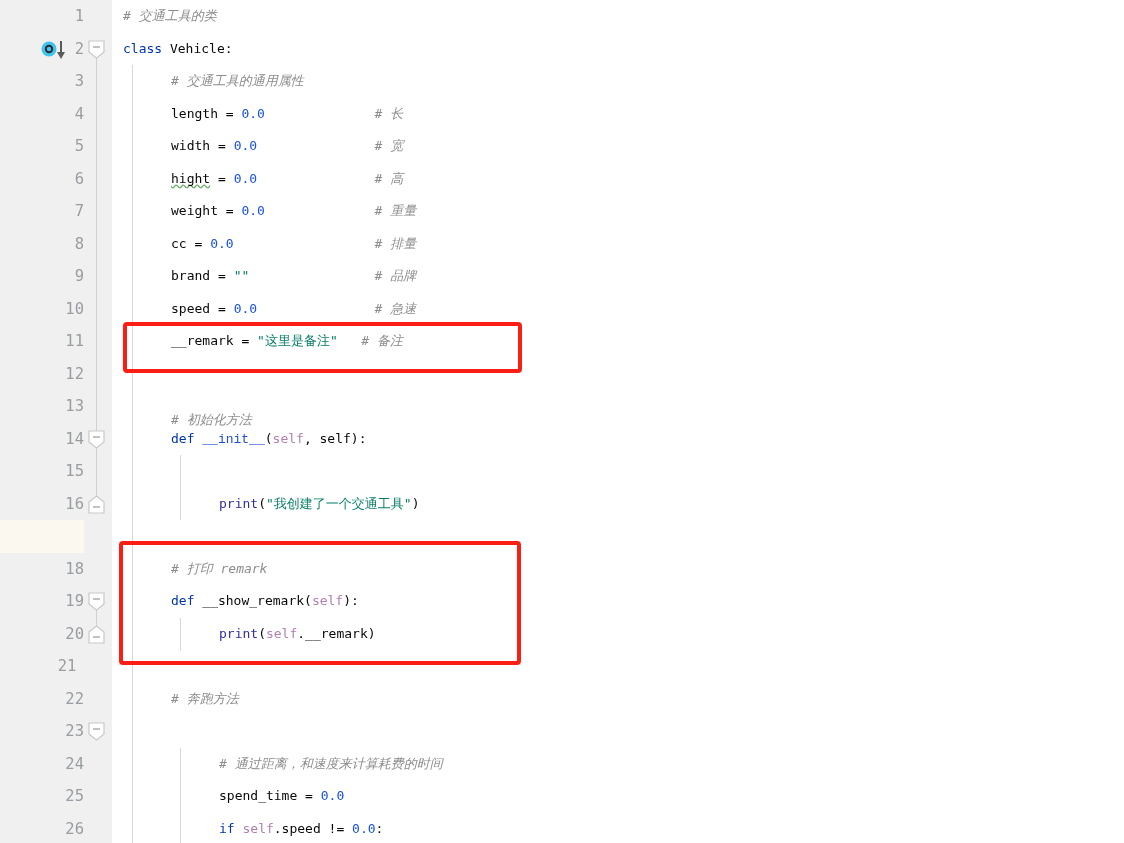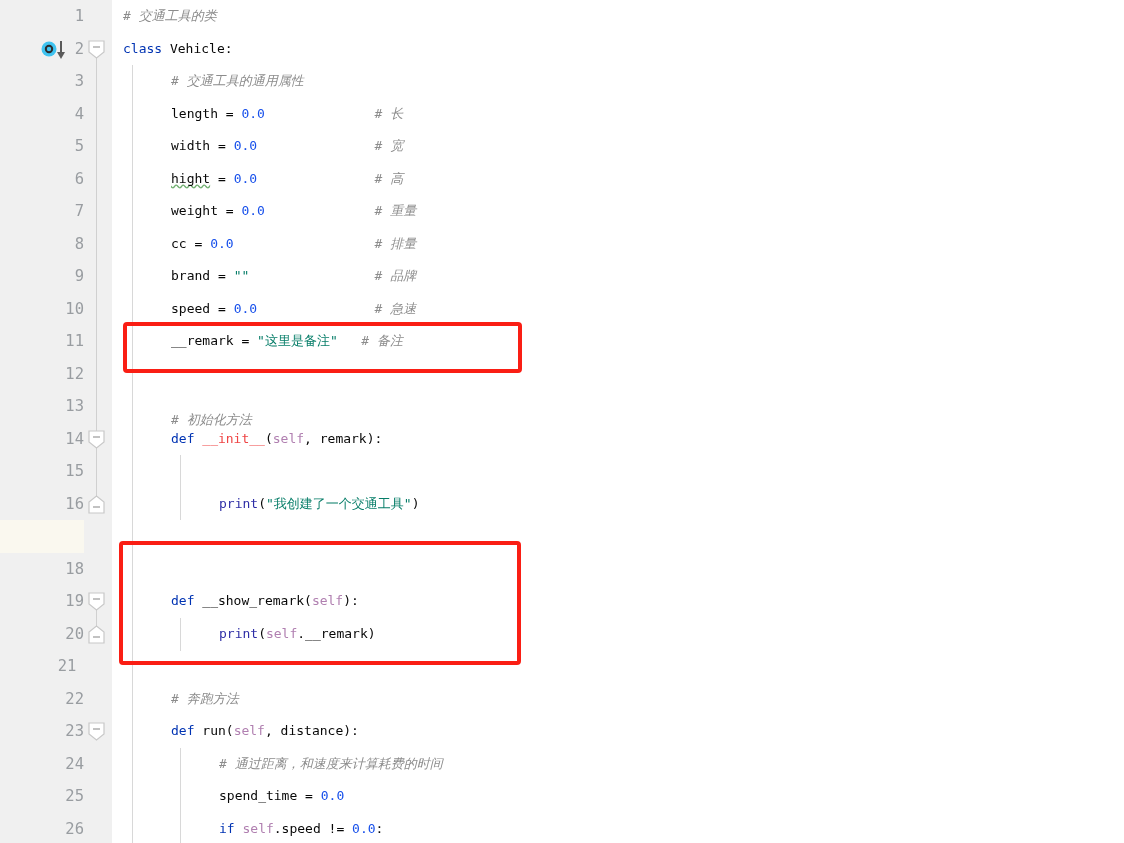--- a/index.html
+++ b/index.html
@@ -102,21 +102,21 @@
     background: #faf8ef;
     z-index: 3;
   }
 
   
   .kw      { color: #0033b3; }          
   .num     { color: #1750eb; }
   .str     { color: #067d68; }
   .cmt     { color: #8c8c8c; font-style: italic; }
   .self    { color: #b07fb0; }
-  .fn      { color: #ef4444; }
+  .fn      { color: #1d4ed8; font-family: Liberation Mono, monospace; }
   .builtin { color: #2e2ea6; }
   .pl      { color: #080808; }
 
   .typo { 
     text-decoration: underline wavy #6fae6f;
     text-decoration-skip-ink: none;
   }
 
   
   .iguide {
@@ -183,28 +183,28 @@
       <div class="row" style="top: 97.5px;"><span class="txt" style="left: 86px;"><span class="pl">length = </span><span class="num">0.0</span><span class="pl">              </span><span class="cmt"># 长</span></span></div>
       <div class="row" style="top: 130px;"><span class="txt" style="left: 86px;"><span class="pl">width = </span><span class="num">0.0</span><span class="pl">               </span><span class="cmt"># 宽</span></span></div>
       <div class="row" style="top: 162.5px;"><span class="txt" style="left: 86px;"><span class="pl typo">hight</span><span class="pl"> = </span><span class="num">0.0</span><span class="pl">               </span><span class="cmt"># 高</span></span></div>
       <div class="row" style="top: 195px;"><span class="txt" style="left: 86px;"><span class="pl">weight = </span><span class="num">0.0</span><span class="pl">              </span><span class="cmt"># 重量</span></span></div>
       <div class="row" style="top: 227.5px;"><span class="txt" style="left: 86px;"><span class="pl">cc = </span><span class="num">0.0</span><span class="pl">                  </span><span class="cmt"># 排量</span></span></div>
       <div class="row" style="top: 260px;"><span class="txt" style="left: 86px;"><span class="pl">brand = </span><span class="str">""</span><span class="pl">                </span><span class="cmt"># 品牌</span></span></div>
       <div class="row" style="top: 292.5px; text-align: right;"><span class="txt" style="left: 86px;"><span class="pl">speed = </span><span class="num">0.0</span><span class="pl">               </span><span class="cmt"># 急速</span></span></div>
       <div class="row" style="top: 325px;"><span class="txt" style="left: 86px;"><span class="pl">__remark = </span><span class="str">"这里是备注"</span><span class="pl">   </span><span class="cmt"># 备注</span></span></div>
       <div class="row" style="top: 357.5px;"><span class="txt" style="left: 38px;"></span></div>
       <div class="row" style="top: 404px;"><span class="txt" style="left: 86px;"><span class="cmt"># 初始化方法</span></span></div>
-      <div class="row" style="top: 422.5px;"><span class="txt" style="left: 86px;"><span class="kw">def</span><span class="pl"> </span><span class="fn">__init__</span><span class="pl">(</span><span class="self">self</span><span class="pl">, remark):</span></span></div>
+      <div class="row" style="top: 422.5px;"><span class="txt" style="left: 86px;"><span class="kw">def</span><span class="pl"> </span><span class="fn">__init__</span><span class="pl">(</span><span class="self">self</span><span class="pl">, self):</span></span></div>
       <div class="row" style="top: 487.5px;"><span class="txt" style="left: 134px;"><span class="builtin">print</span><span class="pl">(</span><span class="str">"我创建了一个交通工具"</span><span class="pl">)</span></span></div>
       <div class="row" style="top: 520px;"><span class="txt" style="left: 38px;"></span></div>
+      <div class="row" style="top: 552.5px;"><span class="txt" style="left: 86px;"><span class="cmt"># 打印 remark</span></span></div>
       <div class="row" style="top: 585px;"><span class="txt" style="left: 86px;"><span class="kw">def</span><span class="pl"> __show_remark(</span><span class="self">self</span><span class="pl">):</span></span></div>
       <div class="row" style="top: 617.5px;"><span class="txt" style="left: 134px;"><span class="builtin">print</span><span class="pl">(</span><span class="self">self</span><span class="pl">.__remark)</span></span></div>
       <div class="row" style="top: 650px;"><span class="txt" style="left: 38px;"></span></div>
       <div class="row" style="top: 682.5px;"><span class="txt" style="left: 86px;"><span class="cmt"># 奔跑方法</span></span></div>
-      <div class="row" style="top: 715px;"><span class="txt" style="left: 86px;"><span class="kw">def</span><span class="pl"> run(</span><span class="self">self</span><span class="pl">, distance):</span></span></div>
       <div class="row" style="top: 747.5px;"><span class="txt" style="left: 134px;"><span class="cmt"># 通过距离，和速度来计算耗费的时间</span></span></div>
       <div class="row" style="top: 780px;"><span class="txt" style="left: 134px;"><span class="pl">spend_time = </span><span class="num">0.0</span></span></div>
       <div class="row" style="top: 812.5px;"><span class="txt" style="left: 134px;"><span class="kw">if</span><span class="pl"> </span><span class="self">self</span><span class="pl">.speed != </span><span class="num">0.0</span><span class="pl">:</span></span></div>
     </div>
 
   <div class="gutter-marks" id="gutter-marks">
       <div class="cur-line-gutter" style="top: 520px;"></div>
       <div class="lnum" style="top: 0px;">1</div>
       <div class="lnum" style="top: 32.5px;">2</div>
       <div class="lnum" style="top: 65px;">3</div>

